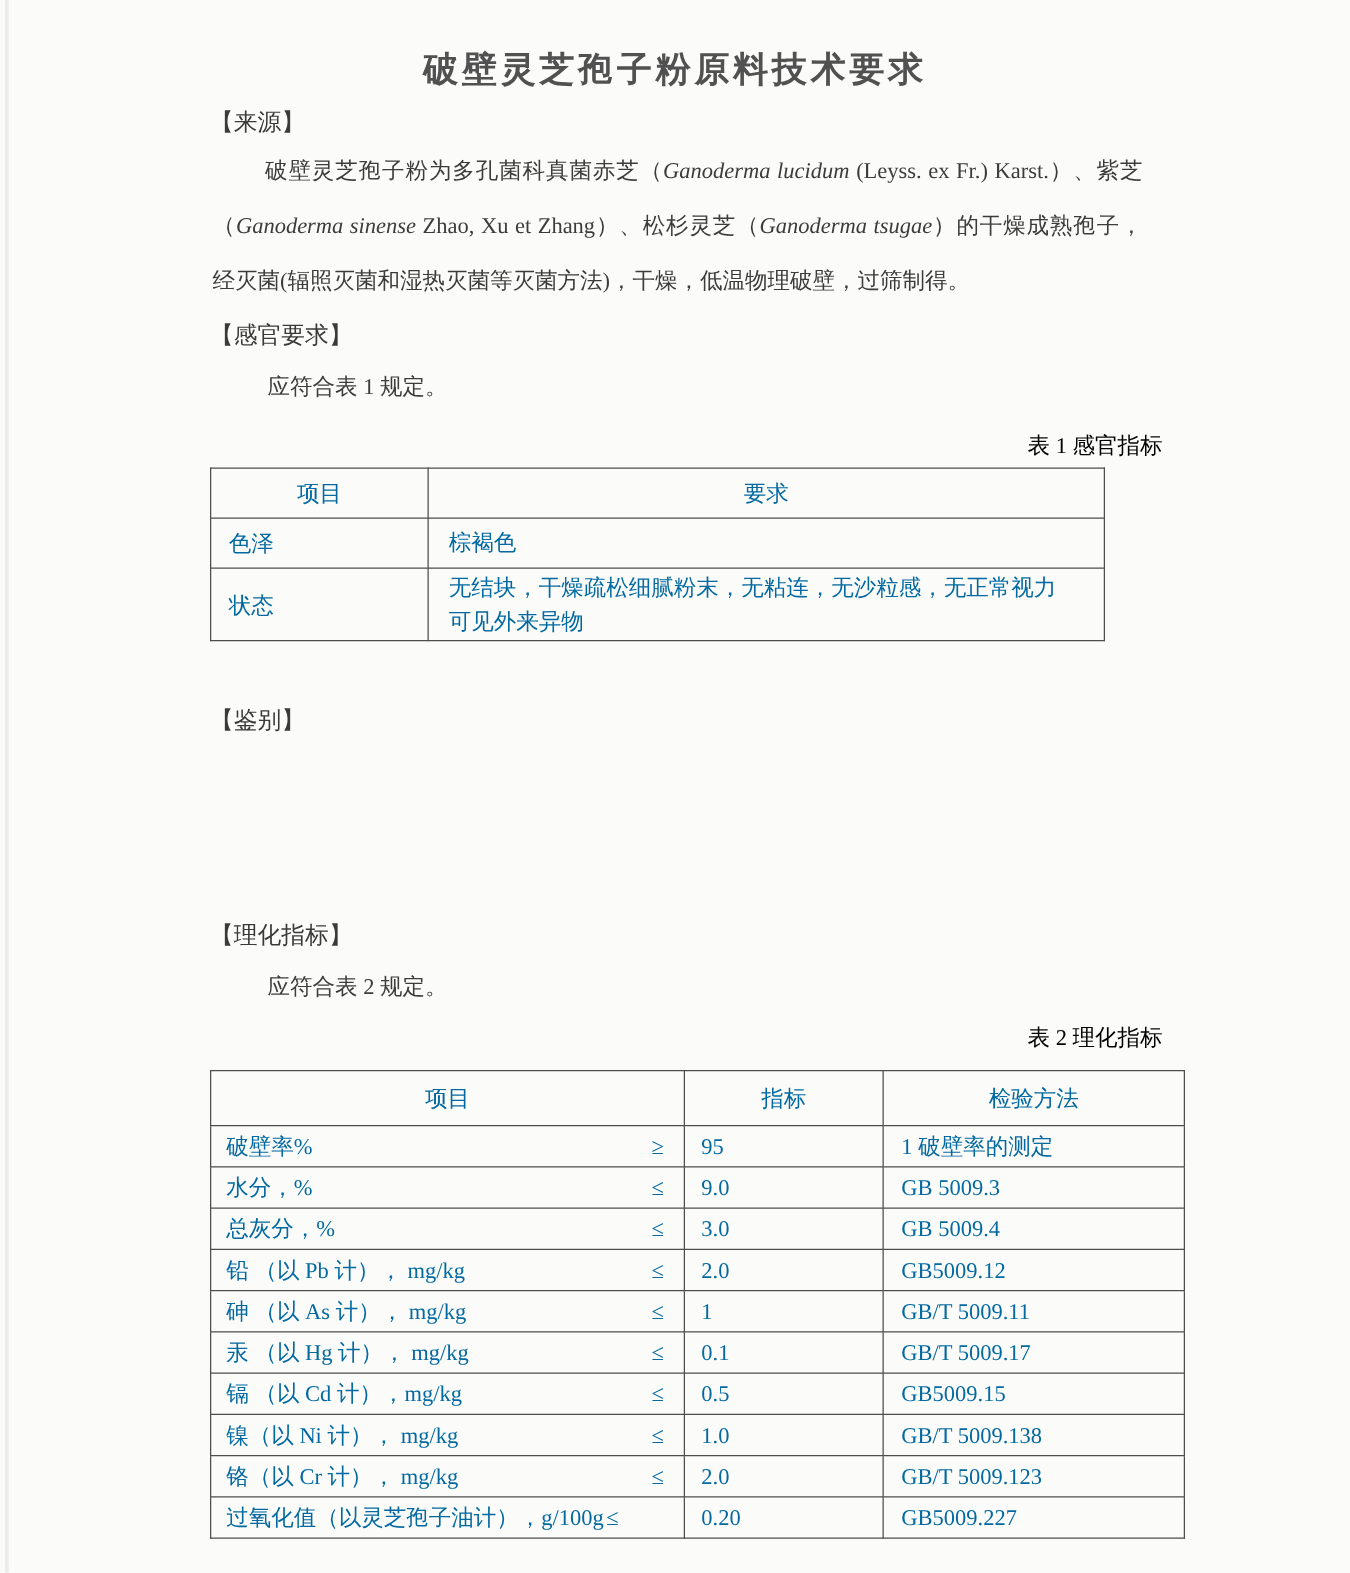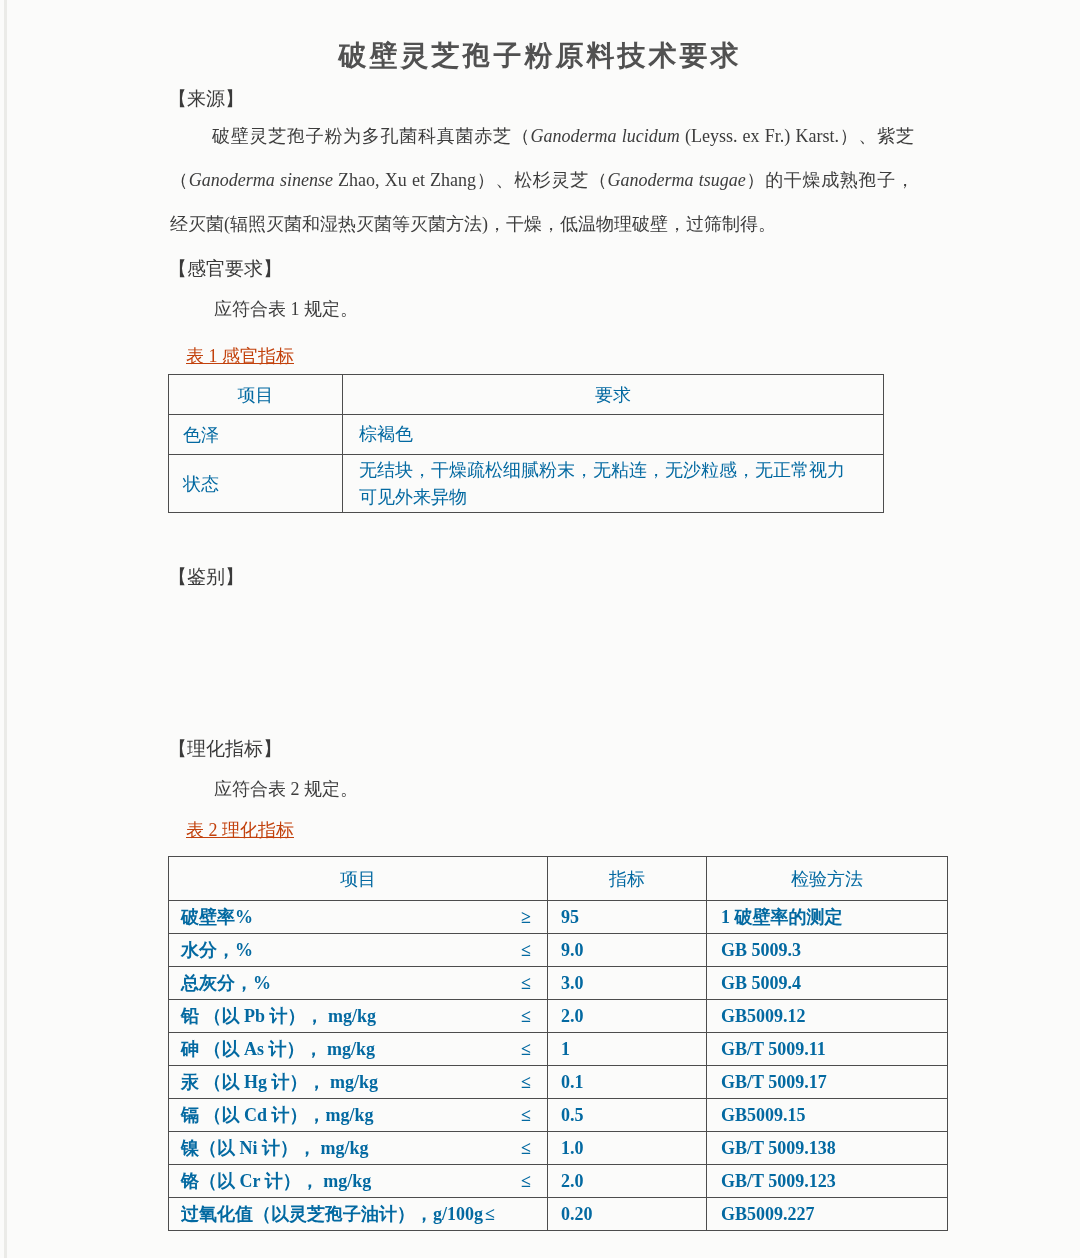--- a/index.html
+++ b/index.html
@@ -41,21 +41,21 @@
 
   .note{
     position:absolute;left:170px;width:700px;
     font-size:18px;line-height:26px;padding-left:44px;color:#3c3c3c;
   }
   .note-1{top:296px;}
   .note-2{top:776px;}
 
   .tcaption{
     position:absolute;left:186px;width:744px;
-    font-size:18px;line-height:24px;text-align:left;color:#c2410c;text-decoration:underline;
+    font-size:18px;line-height:24px;text-align:right;color:#000000;
   }
   .cap-1{top:344px;}
   .cap-2{top:818px;}
 
   table{
     position:absolute;border-collapse:collapse;table-layout:fixed;
     font-size:18px;color:#0369a1;background:transparent;
   }
   th,td{border:1.5px solid #4d4d4d;font-weight:normal;vertical-align:middle;box-sizing:border-box;}
   thead th{text-align:center;}
@@ -63,21 +63,21 @@
   .t1{left:168px;top:374px;width:715px;}
   .t1 th{height:40px;font-size:18px;}
   .t1 .r-h40 td{height:40px;}
   .t1 .r-h38 td{height:38px;}
   .t1 .r-h58 td{height:58px;}
   .t1 .c1{padding-left:14px;margin-top:33px;}
   .t1 .c2{padding-left:16px;padding-right:28px;line-height:27px;}
 
   .t2{left:168px;top:856px;width:779px;}
   .t2 th{height:44px;font-size:18px;}
-  .t2 td{height:33px;font-weight:bold;}
+  .t2 td{height:33px;}
   .t2 .c1{padding-left:12px;padding-right:16px;}
   .t2 .c2{padding-left:13px;}
   .t2 .c3{padding-left:14px;}
   .cell-flex{display:flex;justify-content:space-between;align-items:center;}
   .op{padding-left:8px;}
   .op-inline .cell-flex{justify-content:flex-start;}
   .op-inline .op{padding-left:2px;}
 </style>
 </head>
 <body>

